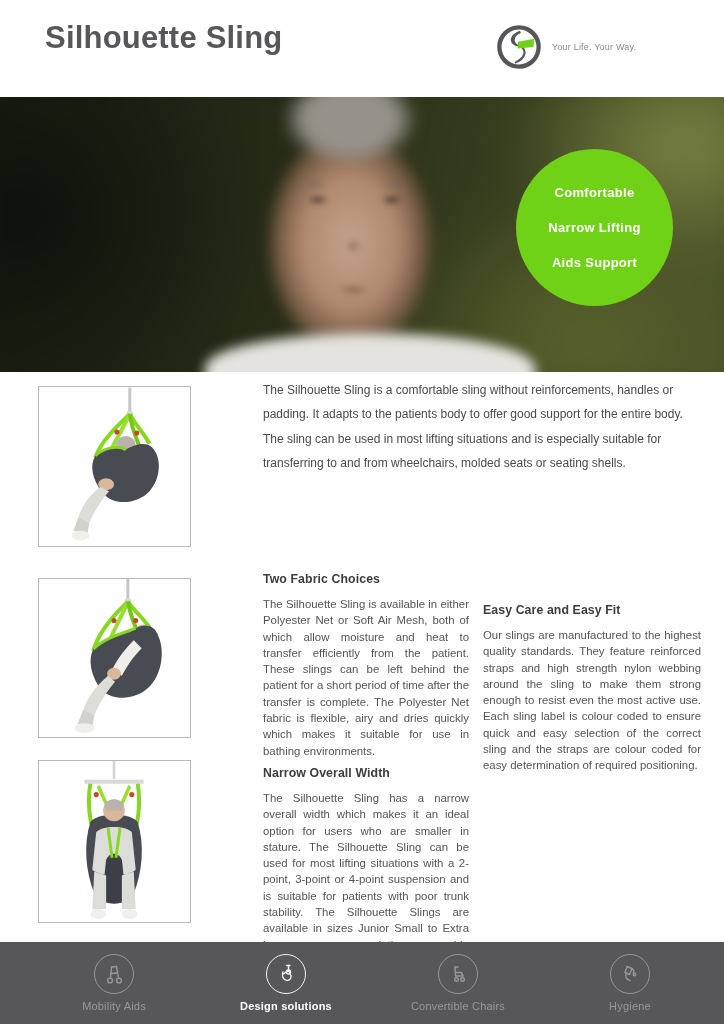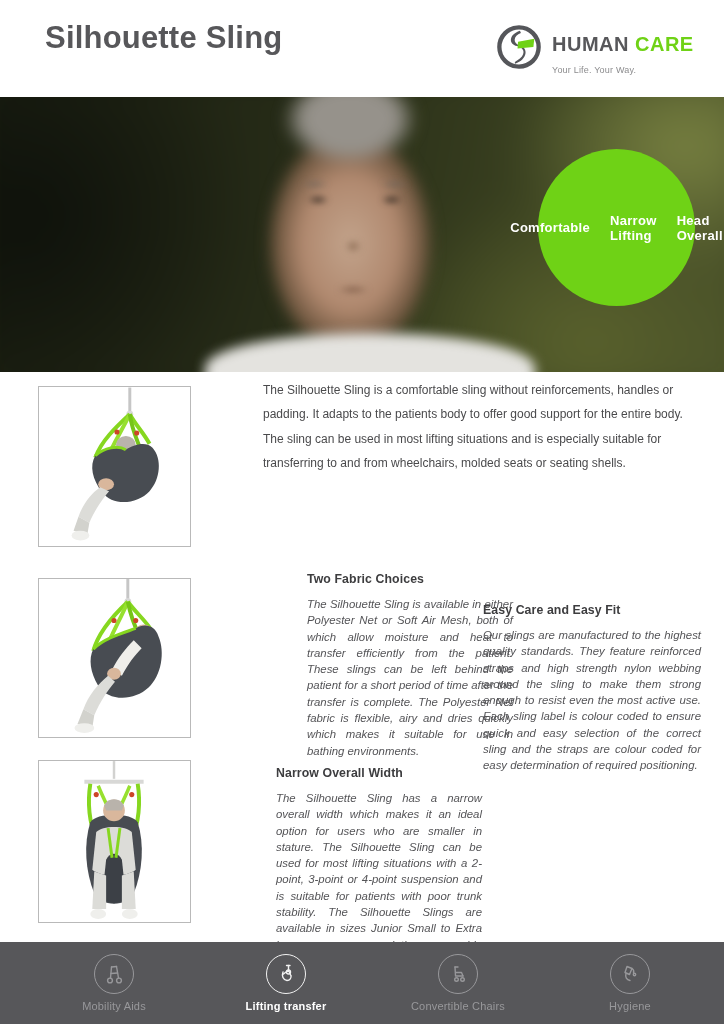--- a/index.html
+++ b/index.html
@@ -46,46 +46,46 @@
       radial-gradient(ellipse 14px 5px at 63% 38%, #1e1915 0%, rgba(30,25,21,0) 78%),
       radial-gradient(ellipse 17px 4px at 39% 33%, #6d645b 0%, rgba(109,100,91,0) 80%),
       radial-gradient(ellipse 17px 4px at 64% 33%, #6d645b 0%, rgba(109,100,91,0) 80%),
       radial-gradient(ellipse 10px 8px at 51% 53%, #8a6a52 0%, rgba(138,106,82,0) 82%),
       radial-gradient(ellipse 20px 5px at 51% 67%, #7c5945 0%, rgba(124,89,69,0) 82%);
   }
   .hero-shirt { position:absolute; left:205px; top:236px; width:330px; height:70px;
     border-radius:50% 50% 0 0; background:#e4e3df; filter:blur(6px); }
 
   .badge-circle {
-    position:absolute; left:538px; top:52px; width:157px; height:157px; border-radius:50%;
+    position:absolute; left:516px; top:52px; width:157px; height:157px; border-radius:50%;
     background:#6fd216;
-    display:flex; flex-direction:row; align-items:center; justify-content:center; gap:20px;
+    display:flex; flex-direction:column; align-items:center; justify-content:center; gap:20px;
   }
   .badge-line { color:#fff; font-size:13px; font-weight:700; letter-spacing:0.3px; }
 
   
   .intro {
     position:absolute; left:263px; top:378px; width:436px;
     font-size:12px; line-height:24.4px; color:#4a4a4c;
   }
 
   
   .fig { position:absolute; left:38px; width:153px; background:#fff; border:1px solid #b9b9b9; }
   .fig svg { display:block; width:100%; height:100%; }
   .fig1 { top:386px; height:161px; }
   .fig2 { top:578px; height:160px; }
   .fig3 { top:760px; height:163px; }
 
   
   .section { position:absolute; }
-  .sec-1 { left:263px; top:572px; width:206px;margin-left:44px; }
+  .sec-1 { left:263px; top:572px; width:206px; }
   .sec-2 { left:483px; top:603px; width:218px; }
-  .sec-3 { left:276px; top:766px; width:206px; }
+  .sec-3 { left:263px; top:766px; width:206px; }
   .sec-h { font-size:12.3px; font-weight:700; color:#3d3d3f; margin-bottom:10px; letter-spacing:0.1px; }
-  .sec-b { font-size:11.4px; line-height:16.3px; text-align:justify; color:#545457;font-style:italic; }
+  .sec-b { font-size:11.4px; line-height:16.3px; text-align:justify; color:#545457; }
 
   
   .footer {
     position:absolute; left:0; top:942px; width:724px; height:82px; background:#57575a;
     display:flex; padding:12px 8px 0 28px;
   }
   .f-item { flex:1; text-align:center; color:#98989b; cursor:pointer; }
   .f-item .icon-circle {
     width:40px; height:40px; margin:0 auto; border:1.6px solid currentColor; border-radius:50%;
     display:flex; align-items:center; justify-content:center;
@@ -104,38 +104,34 @@
     <div class="page-title">Silhouette Sling</div>
     <div class="logo">
       <div class="logo-mark">
         <svg viewBox="0 0 48 48">
           <circle cx="24" cy="24" r="20.5" fill="none" stroke="#55565a" stroke-width="4.5"></circle>
           <path d="M25 7 C13 11 13 21 22 23 C31 25 31 33 22 38 C20 39 19 40 20 41.5 C33 37 34 25 25 22.5 C17 20.5 18 12 26 9.5 Z" fill="#55565a"></path>
           <polygon points="23,18.5 40,15.5 39,24 22.5,25.5" fill="#6fd216"></polygon>
         </svg>
       </div>
       <div class="logo-text">
-        <div class="logo-brand">
-          <span class="primary">HUMAN</span>
-          <span class="accent">CARE</span>
-        </div>
         <div class="logo-tagline">Your Life. Your Way.</div>
       </div>
     </div>
   </div>
 
   <div class="hero">
     <div class="hero-bg"></div>
     <div class="hero-face"></div>
     <div class="hero-features"></div>
     <div class="hero-shirt"></div>
     <div class="badge-circle">
       <div class="badge-line">Comfortable</div>
       <div class="badge-line">Narrow Lifting</div>
-      <div class="badge-line">Head Overall</div>
+      <div class="badge-line">Aids Support</div>
     </div>
   </div>
 
   <div class="intro">The Silhouette Sling is a comfortable sling without reinforcements, handles or padding. It adapts to the patients body to offer good support for the entire body. The sling can be used in most lifting situations and is especially suitable for transferring to and from wheelchairs, molded seats or seating shells.</div>
 
   <div class="fig fig1">
     <svg viewBox="0 0 153 160">
       <line x1="92" y1="0" x2="92" y2="24" stroke="#c6c6c6" stroke-width="3"></line>
       <circle cx="92" cy="27" r="3.5" fill="#d8d8d8"></circle>
       <path d="M92 27 C78 40 63 54 57 71" stroke="#86d71f" stroke-width="4" fill="none"></path>
@@ -235,21 +231,21 @@
     <div class="f-item active">
       <div class="icon-circle">
         <svg viewBox="0 0 24 24">
           <path d="M12.5 3.5 H16"></path>
           <path d="M14.5 3.5 V8"></path>
           <circle cx="14.5" cy="10" r="2"></circle>
           <path d="M9 10 C7.5 14 9 18 13 18.5 C16 18.5 17.5 16 17 13.5"></path>
           <path d="M14.5 8 L9.5 12 M14.5 8 L16.5 13"></path>
         </svg>
       </div>
-      <div class="f-label">Lifting transfer</div>
+      <div class="f-label">Design solutions</div>
     </div>
 
     <div class="f-item">
       <div class="icon-circle">
         <svg viewBox="0 0 24 24">
           <path d="M9 5 L9.5 14 H17"></path>
           <path d="M9 5 H12"></path>
           <path d="M9.7 10.5 H15.5 L17 14"></path>
           <circle cx="10.5" cy="17.5" r="1.8"></circle>
           <circle cx="16.5" cy="17.5" r="1.8"></circle>

